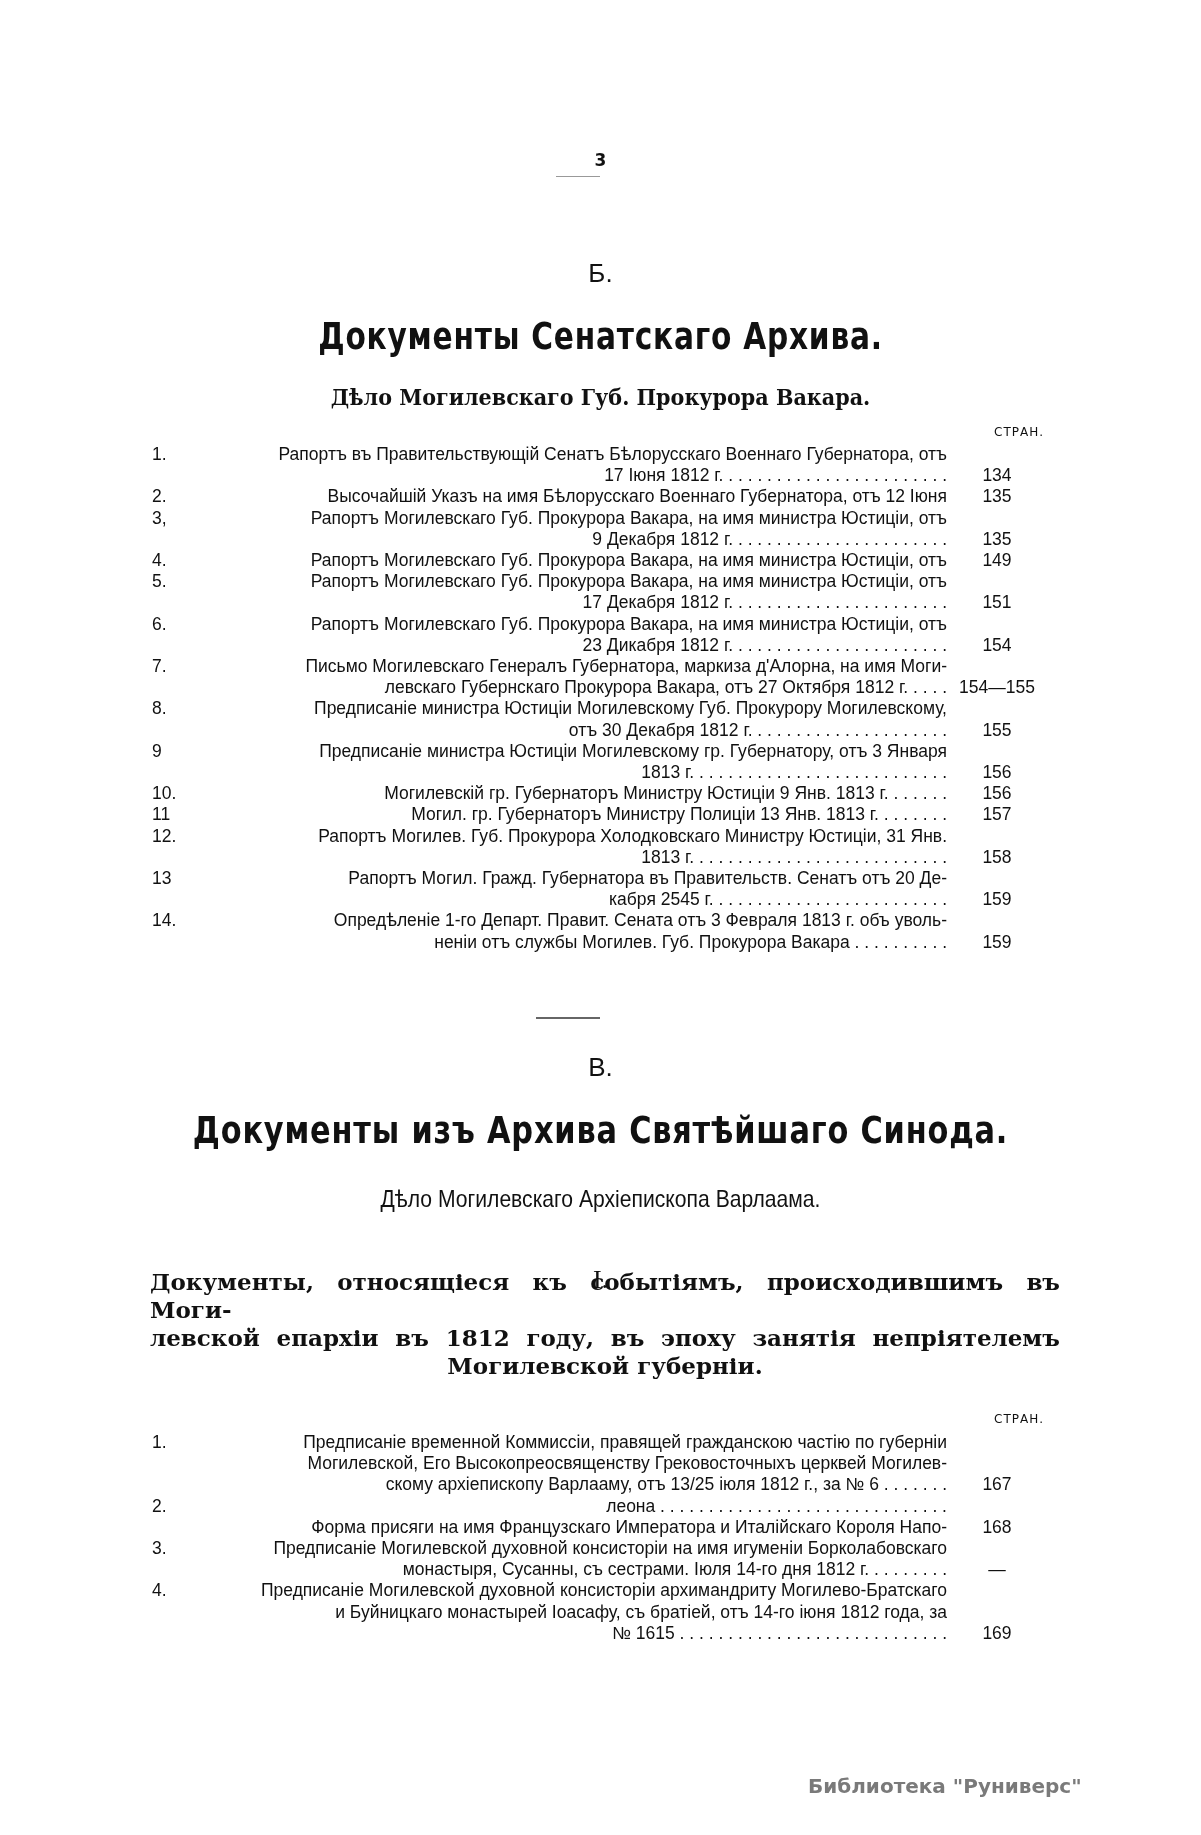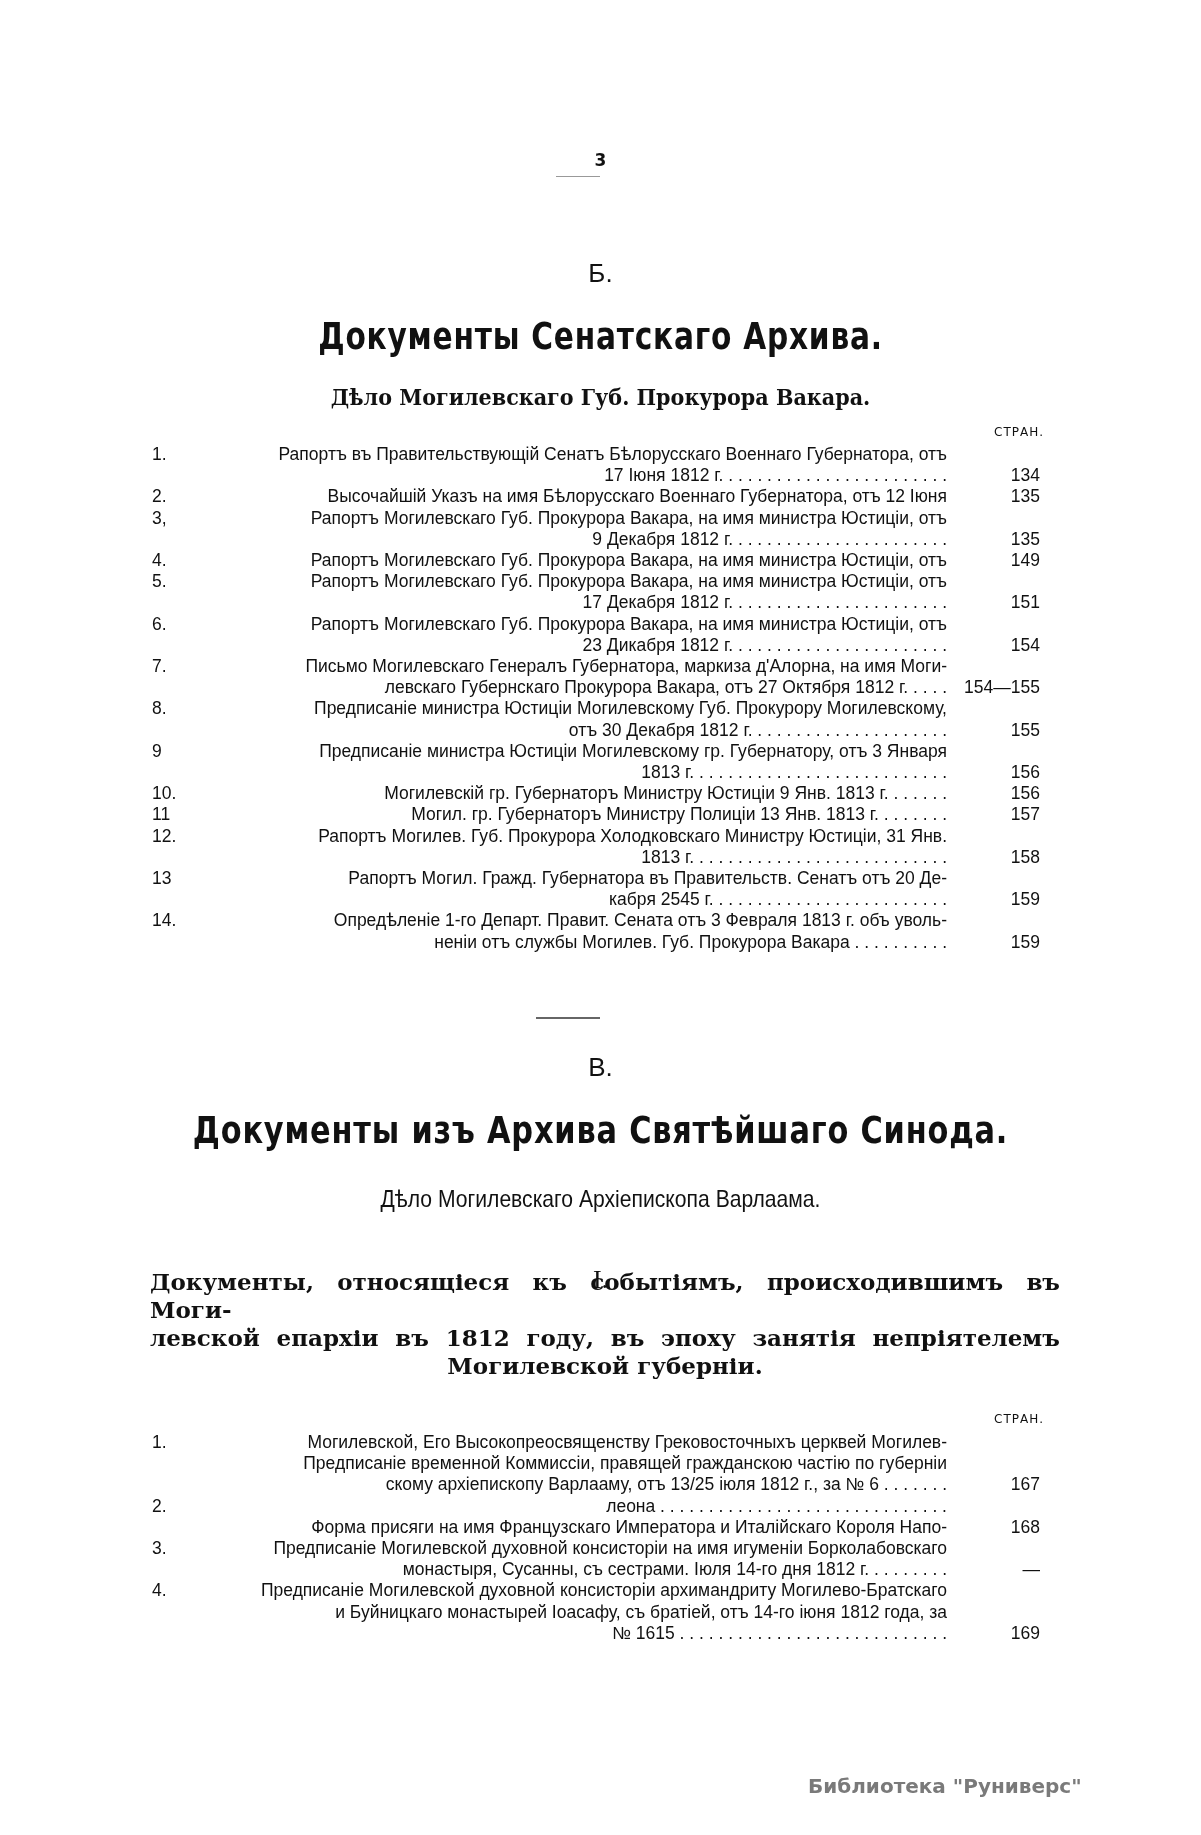--- a/index.html
+++ b/index.html
@@ -49,21 +49,21 @@
   .toc {
     position: absolute; left: 152px; width: 895px;
     font-family: "Liberation Sans", sans-serif; font-size: 17.5px; line-height: 21.2px;
   }
   .toc-item { position: relative; display: flex; }
   .toc-num { width: 30px; flex: none; text-align: left; }
   .toc-body { flex: 1; padding-right: 100px; position: relative; }
   .toc-body .line { display: block; white-space: nowrap; overflow: hidden; text-align: right; }
   .toc-body .line.indent { padding-left: 8px; }
   .toc-page {
-    position: absolute; right: 7px; bottom: 0; width: 100px; text-align: right;
+    position: absolute; right: 0; bottom: 0; width: 100px; text-align: center;
   }
   .divider { position: absolute; top: 1017px; left: 536px; width: 64px; height: 2px; background: #666; }
   .watermark {
     position: absolute; top: 1774px; left: 808px;
     font-family: "DejaVu Sans", sans-serif; font-weight: bold; font-size: 20px; color: #7a7a7a;
   }
 </style>
 </head>
 <body>
 
@@ -199,22 +199,22 @@
     <span class="justified">левской епархіи въ 1812 году, въ эпоху занятія непріятелемъ</span>
     <span style="display:block;">Могилевской губерніи.</span>
   </div>
 
   <div class="col-header" style="top:1412px;">СТРАН.</div>
 
   <div class="toc" id="toc-v" style="top:1432px;">
       <div class="toc-item">
         <span class="toc-num">1.</span>
         <span class="toc-body">
+          <span class="line">Предписаніе временной Коммиссіи, правящей гражданскою частію по губерніи</span>
           <span class="line indent">Могилевской, Его Высокопреосвященству Грековосточныхъ церквей Могилев-</span>
-          <span class="line">Предписаніе временной Коммиссіи, правящей гражданскою частію по губерніи</span>
           <span class="line indent">скому архіепископу Варлааму, отъ 13/25 іюля 1812 г., за № 6 . . . . . . .</span>
         </span>
         <span class="toc-page">167</span>
       </div>
       <div class="toc-item">
         <span class="toc-num">2.</span>
         <span class="toc-body">
           <span class="line indent">леона . . . . . . . . . . . . . . . . . . . . . . . . . . . . . .</span>
           <span class="line">Форма присяги на имя Французскаго Императора и Италійскаго Короля Напо-</span>
         </span>

